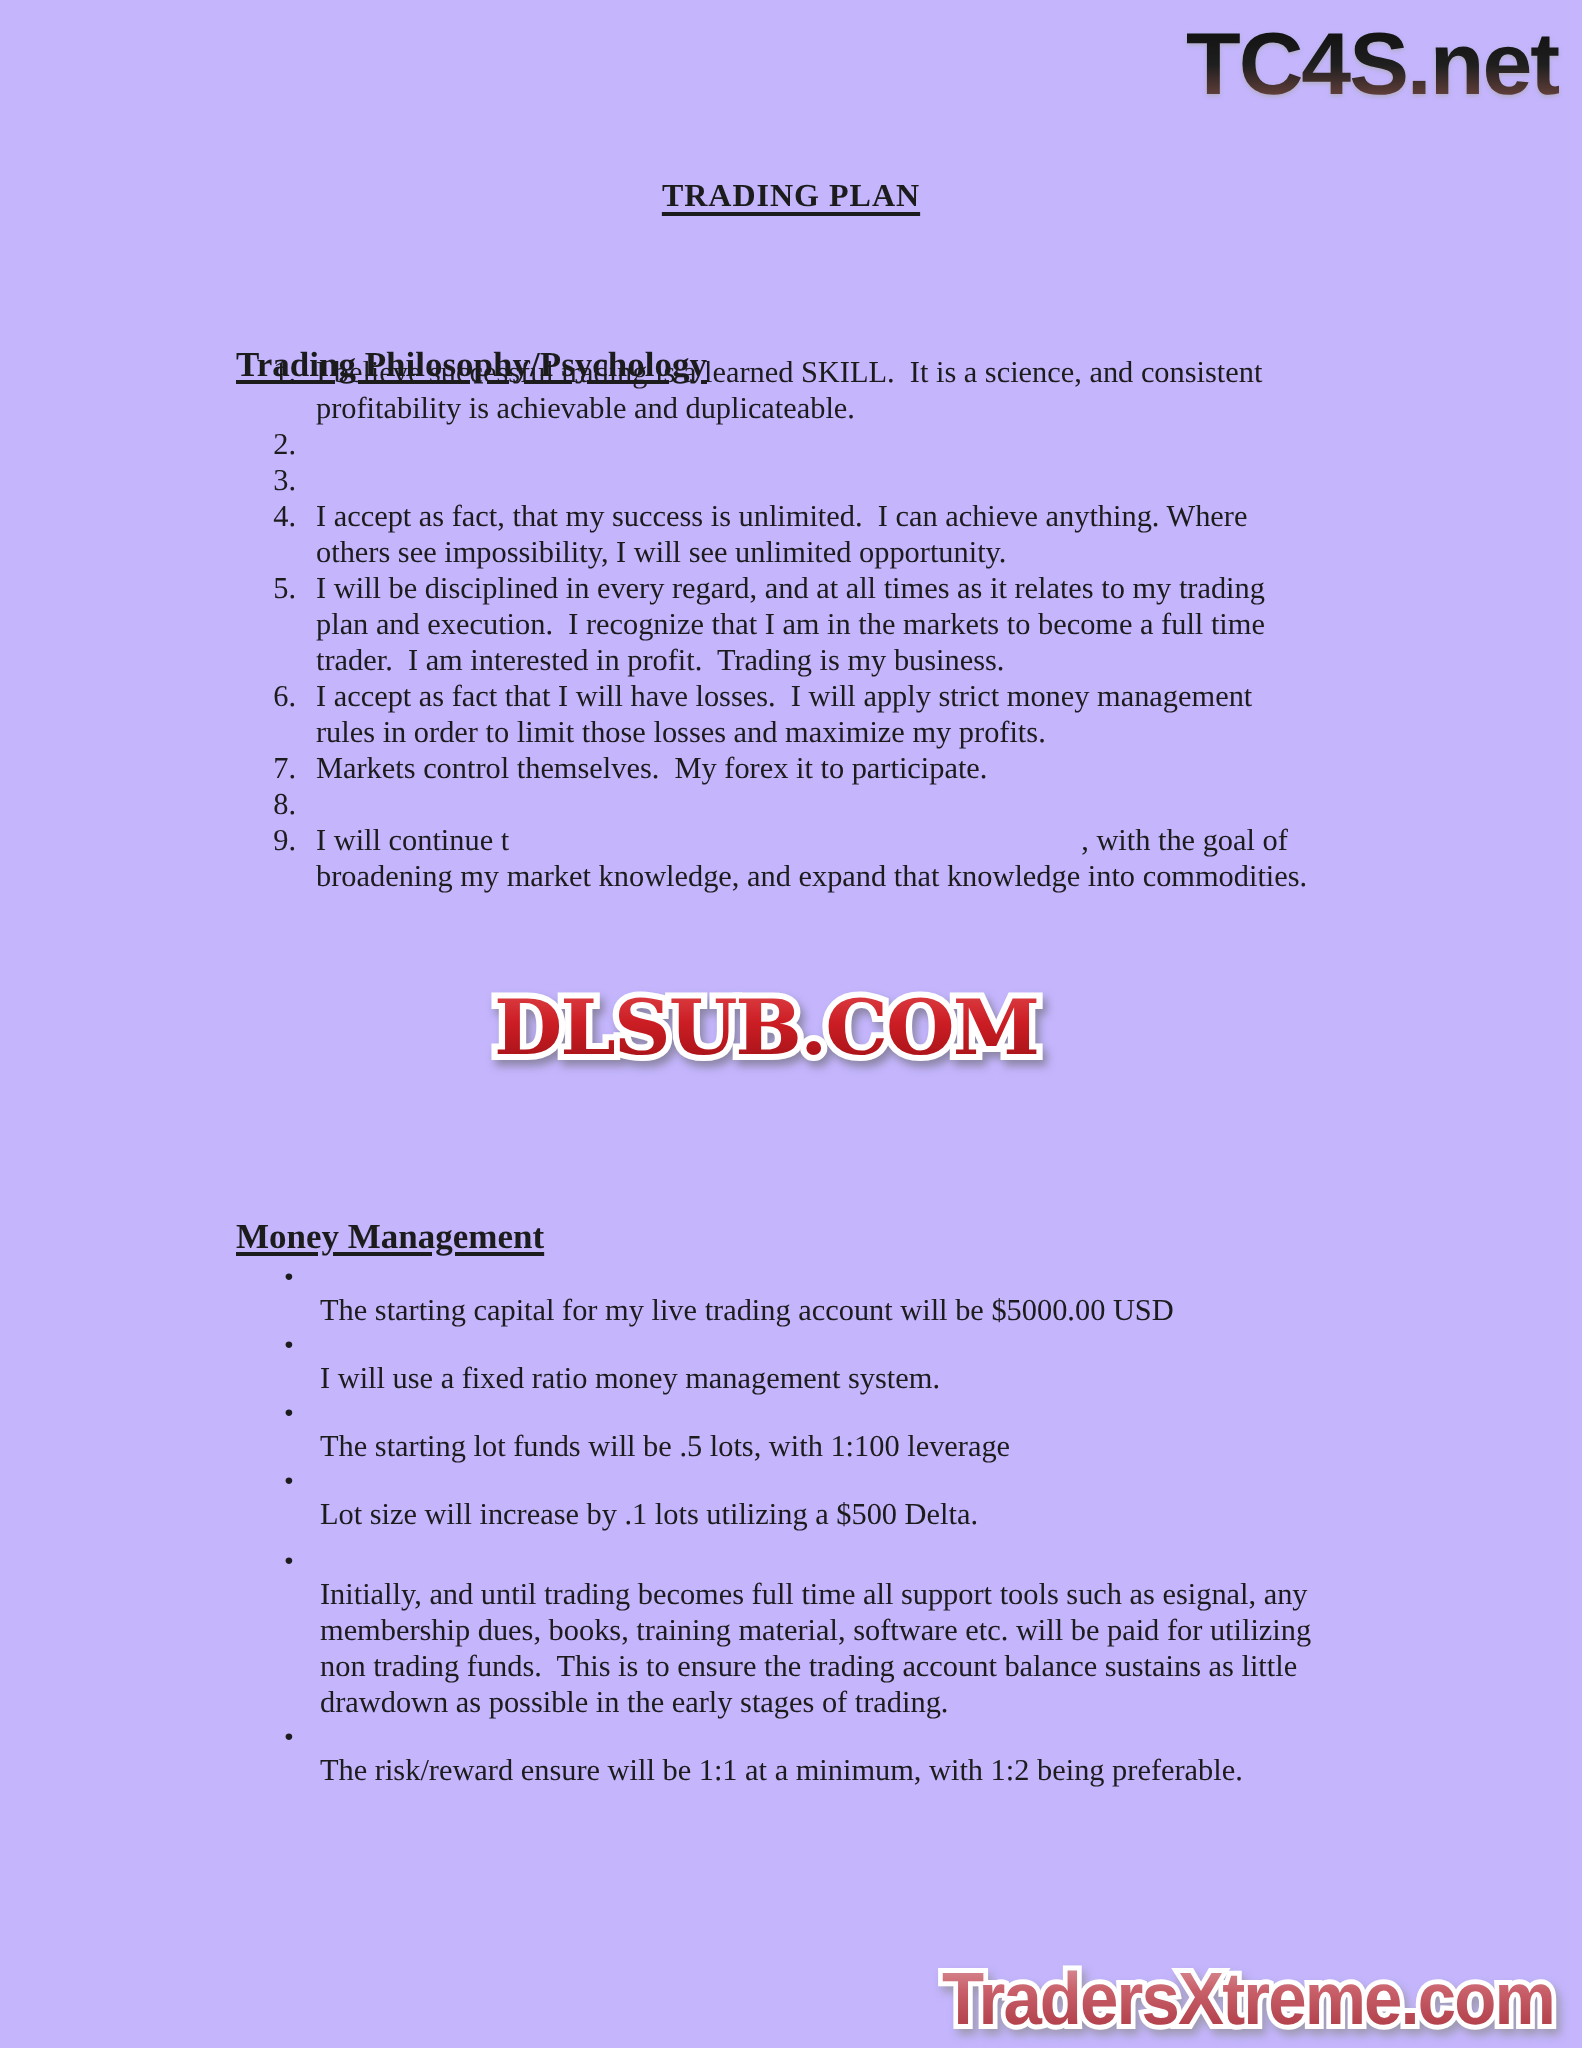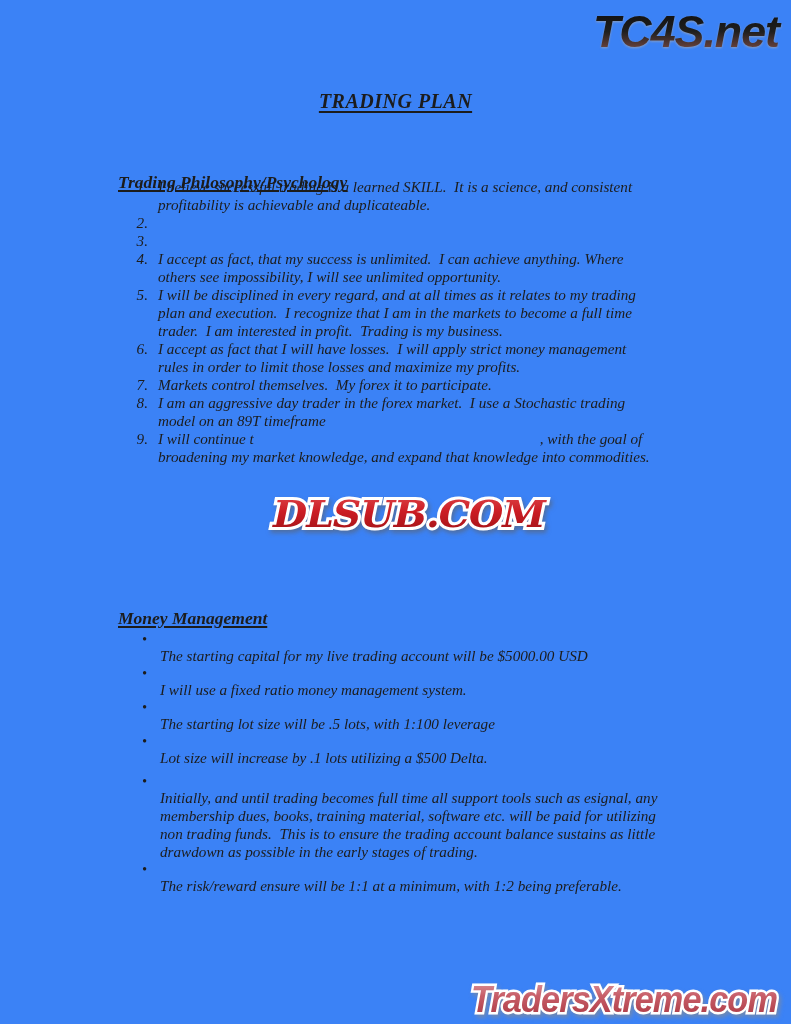--- a/index.html
+++ b/index.html
@@ -1,30 +1,30 @@
 <!DOCTYPE html>
 <html><head>
 <meta charset="utf-8">
 <style>
   html,body{margin:0;padding:0;}
   body{
     width:791px;height:1024px;background:#ffffff;position:relative;overflow:hidden;
     font-family:"Liberation Serif", serif;color:#1c1c1c;
   }
-  .page{position:absolute;inset:0;background:#3b82f6;font-style:italic;}
+  .page{position:absolute;inset:0;background:#c4b5fd;}
 
   
   .top-logo{position:absolute;top:5px;right:6px;}
   .top-logo svg{overflow:visible;filter:drop-shadow(0 1px 1px rgba(170,170,170,0.7));}
   .tc-text{font-family:"Liberation Sans", sans-serif;font-weight:bold;font-size:44px;letter-spacing:-1px;}
 
   
   .title-wrap{position:absolute;top:90px;left:0;width:791px;text-align:center;}
   .title{
-    font-size:20px;font-weight:bold;letter-spacing:0.5px;
+    font-size:16px;font-weight:bold;letter-spacing:0.5px;
     text-decoration:underline;text-decoration-thickness:2px;text-underline-offset:3px;
   }
 
   .sec-head{
     position:absolute;left:118px;font-size:17.5px;font-weight:bold;
     text-decoration:underline;text-decoration-thickness:1.5px;text-underline-offset:2px;
   }
   .h-philosophy{top:172px;text-align:right;}
   .h-money{top:608px;}
 
@@ -37,21 +37,21 @@
   .li .txt{margin-left:10px;white-space:pre-wrap;}
 
   .bl{display:flex;align-items:flex-start;}
   .bdot{flex:0 0 18px;width:18px;margin-left:24px;font-size:14px;}
   .bl .txt{white-space:pre-wrap;margin-top:16px;}
   .bl-gap{margin-top:6px;}
 
   .wm-gap{display:inline-block;width:286px;}
 
   
-  .watermark{position:absolute;left:261px;top:490px;}
+  .watermark{position:absolute;left:235px;top:490px;}
   .watermark svg{overflow:visible;filter:drop-shadow(2px 3px 2px rgba(95,95,95,0.55));}
   .wm-text{
     font-family:"DejaVu Serif", serif;font-weight:bold;font-size:38px;letter-spacing:-1px;
     stroke:#ffffff;stroke-width:6px;paint-order:stroke;
   }
 
   
   .bottom-logo{position:absolute;top:976px;right:4px;}
   .bottom-logo svg{overflow:visible;filter:drop-shadow(2px 3px 2px rgba(140,140,140,0.65));}
   .tx-text{
@@ -111,43 +111,41 @@
         <span class="num">6.</span>
         <div class="txt">I accept as fact that I will have losses.  I will apply strict money management
 rules in order to limit those losses and maximize my profits.</div>
       </div>
     <div class="li">
         <span class="num">7.</span>
         <div class="txt">Markets control themselves.  My forex it to participate.</div>
       </div>
     <div class="li">
         <span class="num">8.</span>
-        <div class="txt">I am an aggressive day trader in the forex market.  I use a Stochastic trading
-model on an 89T timeframe</div>
       </div>
     <div class="li">
         <span class="num">9.</span>
         <div class="txt"><span>I will continue t</span><span class="wm-gap"></span><span>, with the goal of</span><div>broadening my market knowledge, and expand that knowledge into commodities.</div></div>
       </div>
   </div>
 
   <div class="sec-head h-money">Money Management</div>
 
   <div class="list list-money">
     <div class="bl">
         <span class="bdot">•</span>
         <div class="txt">The starting capital for my live trading account will be $5000.00 USD</div>
       </div>
     <div class="bl">
         <span class="bdot">•</span>
         <div class="txt">I will use a fixed ratio money management system.</div>
       </div>
     <div class="bl">
         <span class="bdot">•</span>
-        <div class="txt">The starting lot size will be .5 lots, with 1:100 leverage</div>
+        <div class="txt">The starting lot funds will be .5 lots, with 1:100 leverage</div>
       </div>
     <div class="bl">
         <span class="bdot">•</span>
         <div class="txt">Lot size will increase by .1 lots utilizing a $500 Delta.</div>
       </div>
     <div class="bl bl-gap">
         <span class="bdot">•</span>
         <div class="txt">Initially, and until trading becomes full time all support tools such as esignal, any
 membership dues, books, training material, software etc. will be paid for utilizing
 non trading funds.  This is to ensure the trading account balance sustains as little

